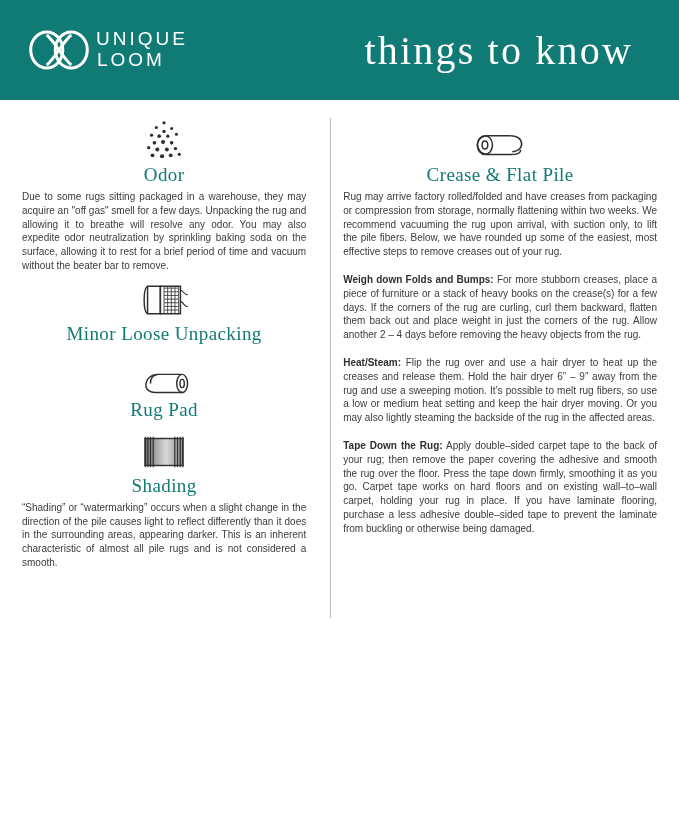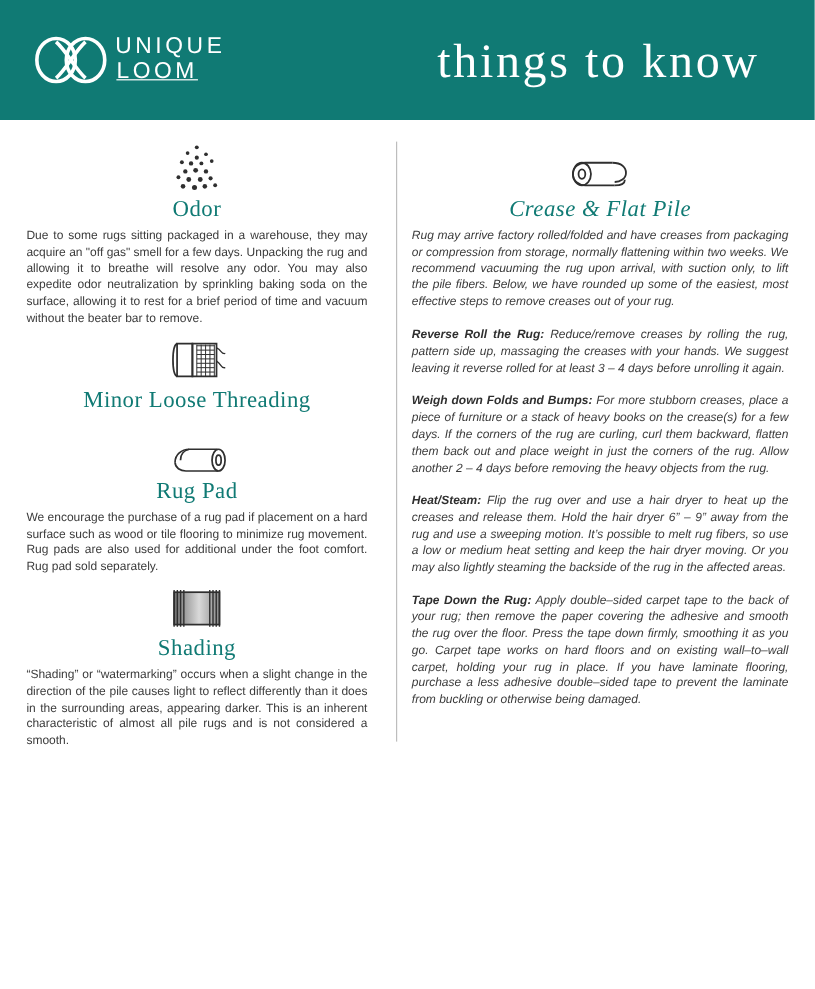--- a/index.html
+++ b/index.html
@@ -45,21 +45,20 @@
     line-height: 1.12;
     letter-spacing: 3px;
     font-size: 19px;
     font-family: "Liberation Sans", sans-serif;
   }
   .brand-words div {
     white-space: nowrap;
   }
   .brand-line-2 {
     padding-left: 1px;
-    text-decoration: underline;
   }
   .header-title {
     flex: 1 1 auto;
     text-align: right;
     color: #ffffff;
     font-family: "Liberation Serif", serif;
     font-size: 40px;
     letter-spacing: 2.2px;
     padding-right: 20px;
   }
@@ -80,21 +79,20 @@
   .divider {
     width: 1px;
     background: #bdbdbd;
     margin: 4px 10px 10px 10px;
     flex: 0 0 1px;
     align-self: stretch;
   }
   .col-right {
     width: 320px;
     padding-left: 2px;
-    font-style: italic;
   }
   .icon-wrap {
     display: flex;
     justify-content: center;
     align-items: flex-end;
     height: 48px;
     margin-bottom: 2px;
   }
   h2.section-title {
     margin: 2px 0 4px 0;
@@ -185,37 +183,36 @@
             <g stroke="#2f2f2f" stroke-width="1.6" fill="none">
               <path d="M10 8 h14 v30 h-14 z"></path>
               <path d="M10 8 c-5 2 -5 28 0 30"></path>
               <path d="M24 8 h22 v30 h-22 z"></path>
               <path d="M28 10 l16 0 M28 14 l16 0 M28 18 l16 0 M28 22 l16 0 M28 26 l16 0 M28 30 l16 0 M28 34 l16 0" stroke-width="0.9"></path>
               <path d="M28 9 v29 M32 9 v29 M36 9 v29 M40 9 v29 M44 9 v29" stroke-width="0.9"></path>
               <path d="M46 12 c5 2 4 6 8 5 M46 24 c5 3 4 7 8 6" stroke-width="1.2"></path>
             </g>
           </svg>
         </div>
-        <h2 class="section-title">Minor Loose Threading</h2>
+        <h2 class="section-title">Minor Loose Unpacking</h2>
       </div>
 
       <div>
         <div class="icon-wrap">
           <svg viewBox="0 0 64 40" width="58" height="38" aria-hidden="true">
             <g stroke="#2f2f2f" stroke-width="1.6" fill="none">
               <path d="M12 28 c0 -7 6 -12 13 -12 h26"></path>
               <path d="M12 28 c0 5 5 8 10 8 h30"></path>
               <ellipse cx="52" cy="26" rx="6" ry="10"></ellipse>
               <ellipse cx="52" cy="26" rx="2.4" ry="4.5"></ellipse>
               <path d="M25 16 c-5 1 -8 5 -8 10"></path>
             </g>
           </svg>
         </div>
         <h2 class="section-title">Rug Pad</h2>
-        <p class="body-text">We encourage the purchase of a rug pad if placement on a hard surface such as wood or tile flooring to minimize rug movement. Rug pads are also used for additional under the foot comfort. Rug pad sold separately.</p>
       </div>
 
       <div>
         <div class="icon-wrap">
           <svg viewBox="0 0 60 44" width="54" height="42" aria-hidden="true">
             <defs>
               <linearGradient id="shadeGrad" x1="0" y1="0" x2="1" y2="0">
                 <stop offset="0%" stop-color="#6f6f6f"></stop>
                 <stop offset="55%" stop-color="#d9d9d9"></stop>
                 <stop offset="100%" stop-color="#8a8a8a"></stop>
@@ -246,21 +243,20 @@
             <ellipse cx="16" cy="16" rx="3" ry="4.2"></ellipse>
             <path d="M43 6 c8 0 12 4 12 9 c0 5 -5 8 -10 8"></path>
             <path d="M45 26 c6 0 9 -2 9 -5"></path>
           </g>
         </svg>
       </div>
       <h2 class="section-title">Crease &amp; Flat Pile</h2>
 
       <p class="body-text">Rug may arrive factory rolled/folded and have creases from packaging or compression from storage, normally flattening within two weeks. We recommend vacuuming the rug upon arrival, with suction only, to lift the pile fibers. Below, we have rounded up some of the easiest, most effective steps to remove creases out of your rug.</p>
 
-      <p class="body-text"><span class="lead">Reverse Roll the Rug:</span><span> Reduce/remove creases by rolling the rug, pattern side up, massaging the creases with your hands. We suggest leaving it reverse rolled for at least 3 – 4 days before unrolling it again.</span></p>
 
       <p class="body-text"><span class="lead">Weigh down Folds and Bumps:</span><span> For more stubborn creases, place a piece of furniture or a stack of heavy books on the crease(s) for a few days. If the corners of the rug are curling, curl them backward, flatten them back out and place weight in just the corners of the rug. Allow another 2 – 4 days before removing the heavy objects from the rug.</span></p>
 
       <p class="body-text"><span class="lead">Heat/Steam:</span><span> Flip the rug over and use a hair dryer to heat up the creases and release them. Hold the hair dryer 6” – 9” away from the rug and use a sweeping motion. It’s possible to melt rug fibers, so use a low or medium heat setting and keep the hair dryer moving. Or you may also lightly steaming the backside of the rug in the affected areas.</span></p>
 
       <p class="body-text"><span class="lead">Tape Down the Rug:</span><span> Apply double–sided carpet tape to the back of your rug; then remove the paper covering the adhesive and smooth the rug over the floor. Press the tape down firmly, smoothing it as you go. Carpet tape works on hard floors and on existing wall–to–wall carpet, holding your rug in place. If you have laminate flooring, purchase a less adhesive double–sided tape to prevent the laminate from buckling or otherwise being damaged.</span></p>
     </div>
 
   </div>
 </div>

